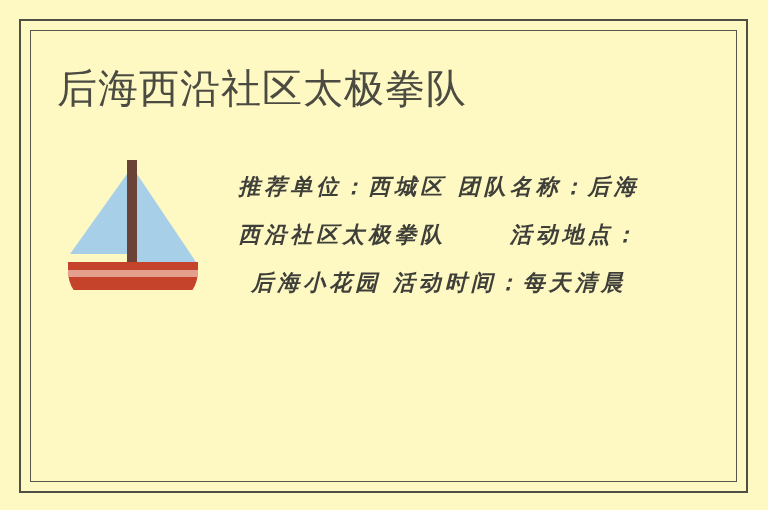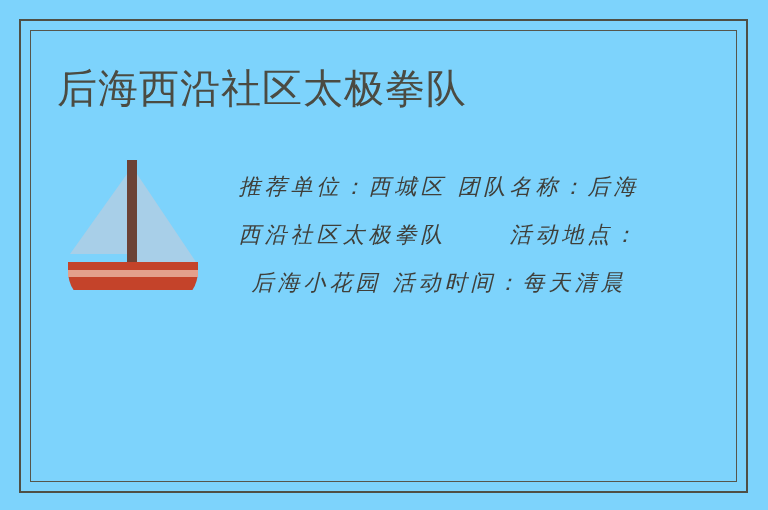--- a/index.html
+++ b/index.html
@@ -11,21 +11,21 @@
     height: 510px;
     background: #fdfdf4;
     font-family: "Liberation Sans", sans-serif;
     overflow: hidden;
   }
 
   #card {
     position: relative;
     width: 768px;
     height: 510px;
-    background: #7dd3fc;
+    background: #fef9c3;
     box-sizing: border-box;
   }
 
   
   .frame-outer {
     position: absolute;
     left: 19px;
     top: 19px;
     width: 729px;
     height: 474px;
@@ -73,21 +73,21 @@
     left: 231px;
     top: 163px;
     width: 416px;
     font-size: 22px;
     line-height: 48px;
     color: #3f3f3a;
     letter-spacing: 4px;
     text-align: center;
     font-family: "DejaVu Sans", "Liberation Sans", sans-serif;
     font-style: italic;
-    font-weight: 400;
+    font-weight: 700;
     word-break: break-all;
   }
   #info .line {
     display: inline;
   }
 </style>
 </head>
 <body>
 
 <div id="card">

